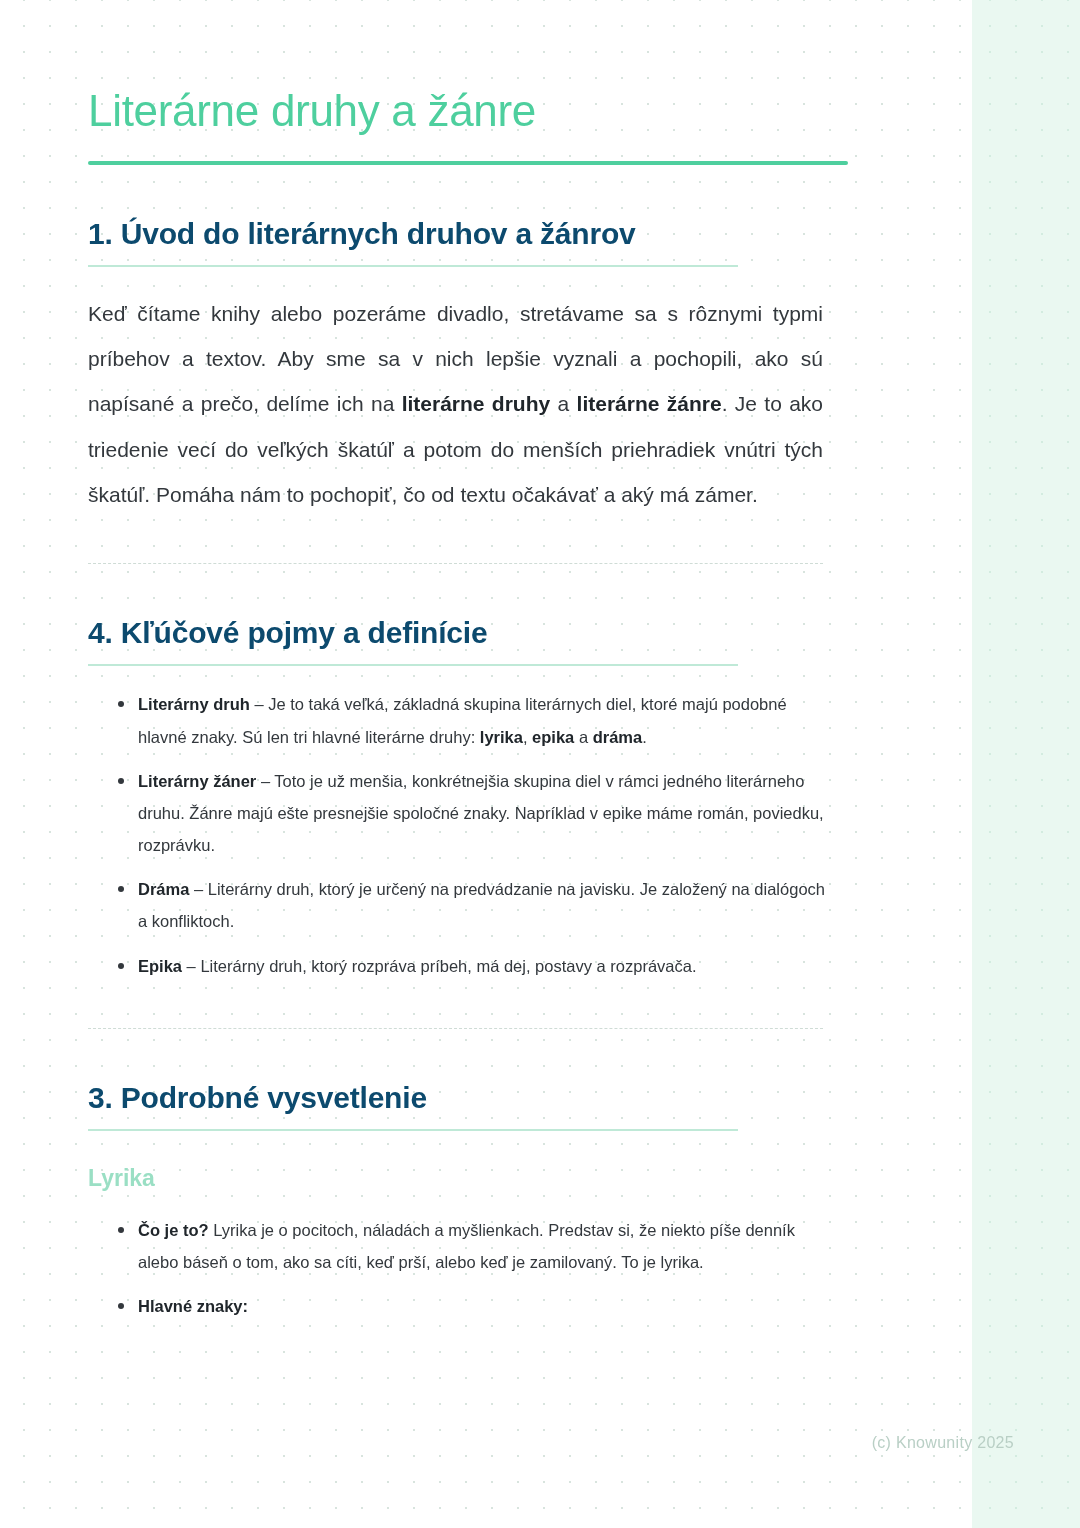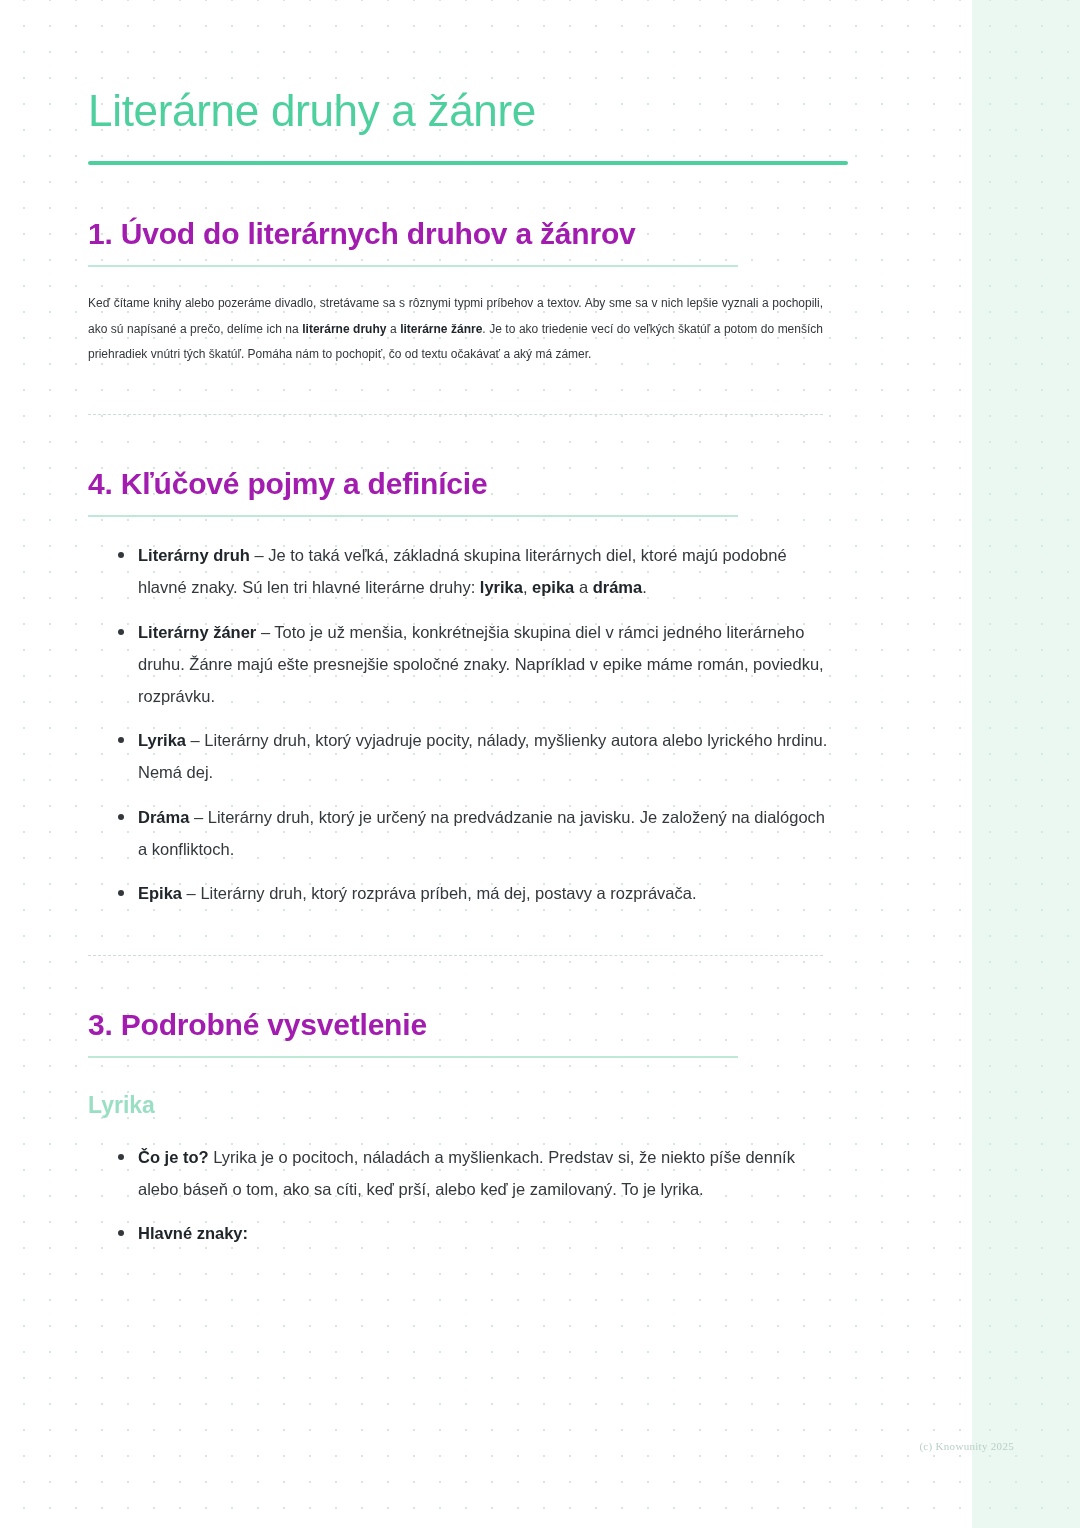--- a/index.html
+++ b/index.html
@@ -66,40 +66,40 @@
     height: 4px;
     background: #4ecf9e;
     border-radius: 2px;
     margin: 24px 0 0 0;
     width: 760px;
   }
 
   h2.section-title {
     font-size: 30px;
     font-weight: 700;
-    color: #a21caf;
+    color: #0c4a6e;
     margin: 52px 0 0 0;
     letter-spacing: -0.2px;
   }
   .section-rule {
     height: 2px;
     background: #bfe9d7;
     margin: 14px 0 0 0;
     width: 650px;
   }
 
   h3.sub-title {
     font-size: 23px;
     font-weight: 700;
     color: #9adfc4;
     margin: 34px 0 0 0;
   }
 
   p.para {
-    font-size: 12px;
+    font-size: 21px;
     line-height: 2.16;
     text-align: justify;
     margin: 24px 0 0 0;
     color: #33383d;
     width: 735px;
   }
 
   .divider {
     border-top: 1px dashed #cfdcd6;
     margin: 46px 0 0 0;
@@ -129,23 +129,23 @@
     height: 6px;
     border-radius: 50%;
     background: #33383d;
   }
   b, strong { font-weight: 700; color: #20262b; }
 
   .watermark {
     position: absolute;
     right: 66px;
     bottom: 76px;
-    font-size: 11px;
+    font-size: 16px;
     color: #b9cfc5;
-    font-family: Liberation Serif, serif;
+    font-family: Liberation Sans, sans-serif;
     letter-spacing: 0.3px;
   }
 </style>
 </head>
 <body>
 
 <div class="page"></div>
 <div class="right-band"></div>
 <div class="right-band-edge"></div>
 
@@ -158,21 +158,20 @@
   <div class="section-rule"></div>
   <p class="para">Keď čítame knihy alebo pozeráme divadlo, stretávame sa s rôznymi typmi príbehov a textov. Aby sme sa v nich lepšie vyznali a pochopili, ako sú napísané a prečo, delíme ich na <b>literárne druhy</b> a <b>literárne žánre</b>. Je to ako triedenie vecí do veľkých škatúľ a potom do menších priehradiek vnútri tých škatúľ. Pomáha nám to pochopiť, čo od textu očakávať a aký má zámer.</p>
 
   <div class="divider"></div>
 
   <h2 class="section-title">4. Kľúčové pojmy a definície</h2>
   <div class="section-rule"></div>
   <ul class="bullets">
     <li><b>Literárny druh</b> – Je to taká veľká, základná skupina literárnych diel, ktoré majú podobné hlavné znaky. Sú len tri hlavné literárne druhy: <b>lyrika</b>, <b>epika</b> a <b>dráma</b>.</li>
     <li><b>Literárny žáner</b> – Toto je už menšia, konkrétnejšia skupina diel v rámci jedného literárneho druhu. Žánre majú ešte presnejšie spoločné znaky. Napríklad v epike máme román, poviedku, rozprávku.</li>
-    <li><b>Lyrika</b> – Literárny druh, ktorý vyjadruje pocity, nálady, myšlienky autora alebo lyrického hrdinu. Nemá dej.</li>
     <li><b>Dráma</b> – Literárny druh, ktorý je určený na predvádzanie na javisku. Je založený na dialógoch a konfliktoch.</li>
     <li><b>Epika</b> – Literárny druh, ktorý rozpráva príbeh, má dej, postavy a rozprávača.</li>
   </ul>
 
   <div class="divider"></div>
 
   <h2 class="section-title">3. Podrobné vysvetlenie</h2>
   <div class="section-rule"></div>
   <h3 class="sub-title">Lyrika</h3>
   <ul class="bullets">

